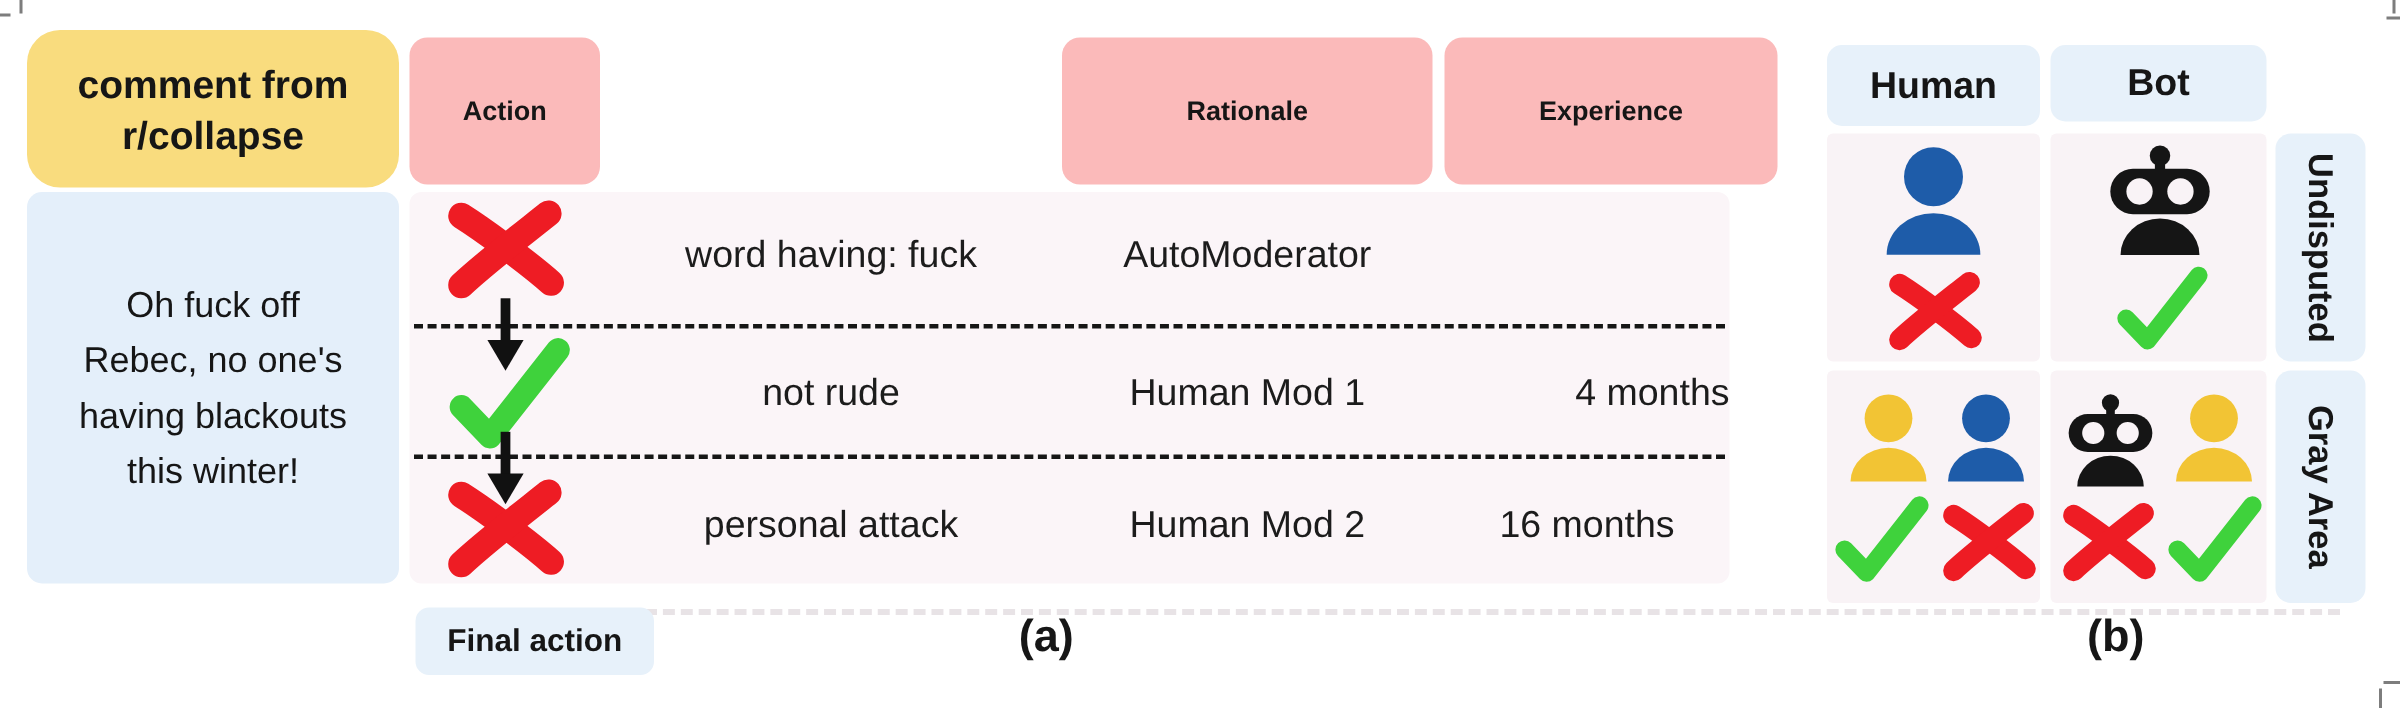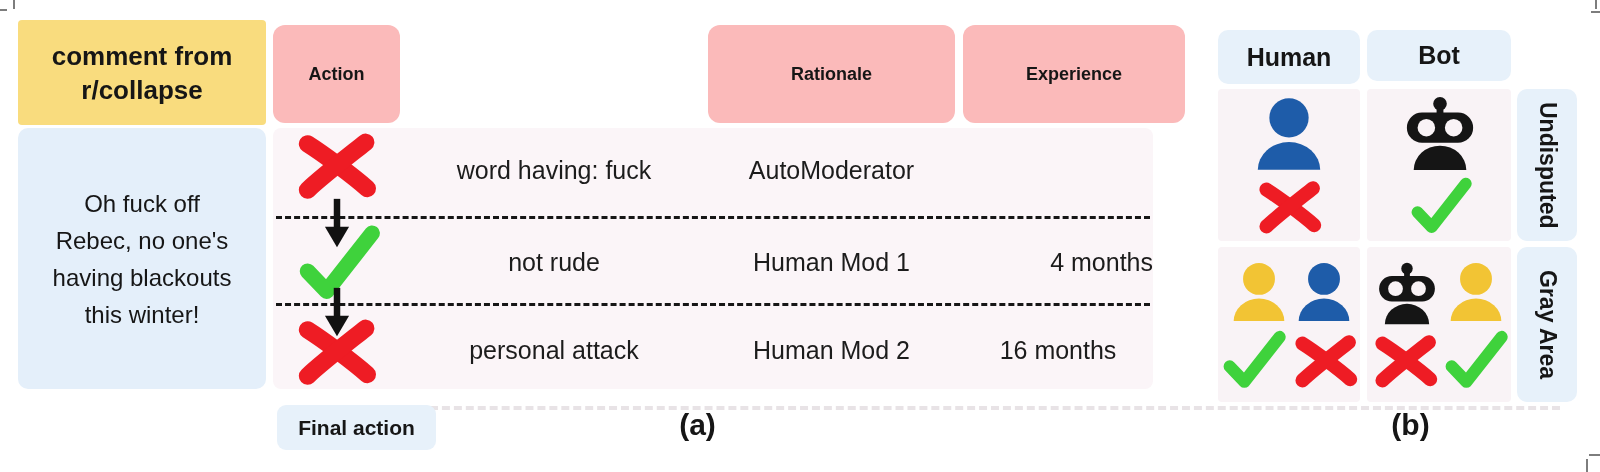--- a/index.html
+++ b/index.html
@@ -1,20 +1,20 @@
 <!DOCTYPE html>
 <html><head>
 <meta charset="utf-8">
 <style>
   html,body{margin:0;padding:0;background:#ffffff;}
   .stage{position:relative;width:1600px;height:472px;background:#ffffff;overflow:hidden;
          font-family:"Liberation Sans","DejaVu Sans",sans-serif;color:#161616;}
   .abs{position:absolute;}
   .box{position:absolute;display:flex;align-items:center;justify-content:center;text-align:center;}
-  .hdr-yellow{background:#F9DC7E;border-radius:4px;font-weight:bold;font-size:26px;line-height:34px;}
+  .hdr-yellow{background:#F9DC7E;border-radius:22px;font-weight:bold;font-size:26px;line-height:34px;}
   .hdr-pink{background:#FBBABA;border-radius:12px;font-weight:bold;font-size:18px;}
   .comment-cell{background:#E4EFFA;border-radius:10px;font-size:24px;line-height:37px;}
   .body-a{background:#FBF5F8;border-radius:8px;}
   .dash{position:absolute;height:0;border-top:3px dashed #161616;}
   .ghost{position:absolute;height:0;border-top:4px dashed #DDD5DA;opacity:.65;}
   .rowtxt{position:absolute;height:42px;line-height:42px;font-size:25px;text-align:center;color:#1c1c1c;}
   .final-action{background:#E7F1FA;border-radius:9px;font-weight:bold;font-size:21px;}
   .caption{position:absolute;font-weight:bold;font-size:30px;text-align:center;}
   .bhdr{background:#E7F1FA;border-radius:10px;font-weight:bold;font-size:25px;}
   .bcell{background:#F9F3F6;border-radius:4px;}

